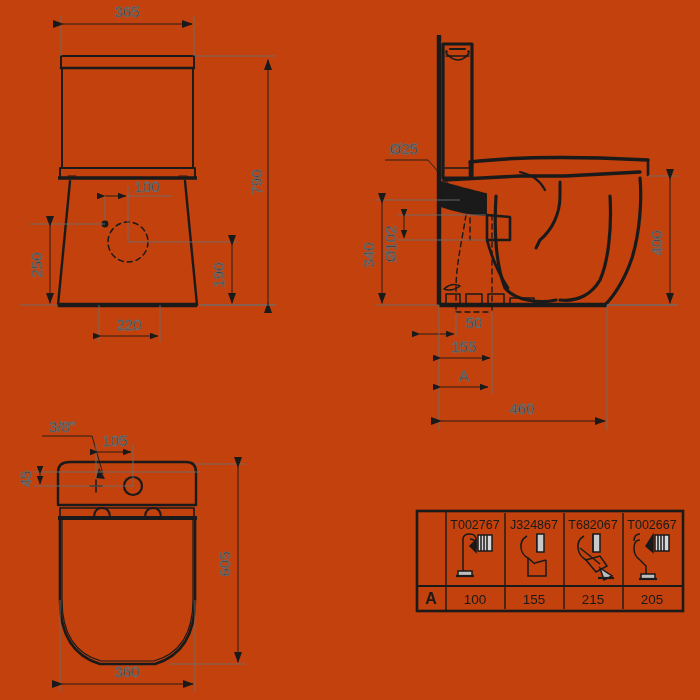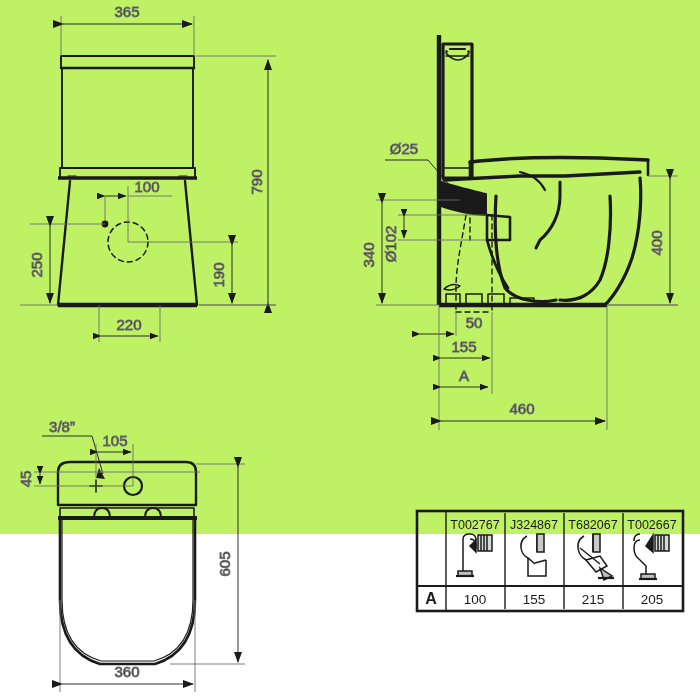--- a/index.html
+++ b/index.html
@@ -1,17 +1,17 @@
 <!DOCTYPE html>
 <html><head>
 <meta charset="utf-8">
 <style>
   html,body{margin:0;padding:0;background:#ffffff;}
   body{width:700px;height:700px;font-family:"Liberation Sans",sans-serif;overflow:hidden;}
-  #sheet{position:relative;width:700px;height:534px;background:#bef264;}
+  #sheet{position:relative;width:700px;height:700px;background:#c2410c;}
   svg{display:block;}
   .dimtxt{font-family:"Liberation Sans",sans-serif;font-size:15px;fill:#1a1a1a;}
   .tabtxt{font-family:"Liberation Sans",sans-serif;font-size:12.5px;fill:#1a1a1a;}
   .tabnum{font-family:"Liberation Sans",sans-serif;font-size:13.5px;fill:#1a1a1a;}
   .tabrow{font-family:"Liberation Sans",sans-serif;font-size:16px;font-weight:bold;fill:#1a1a1a;}
 </style>
 </head>
 <body>
 
 <div id="sheet">

